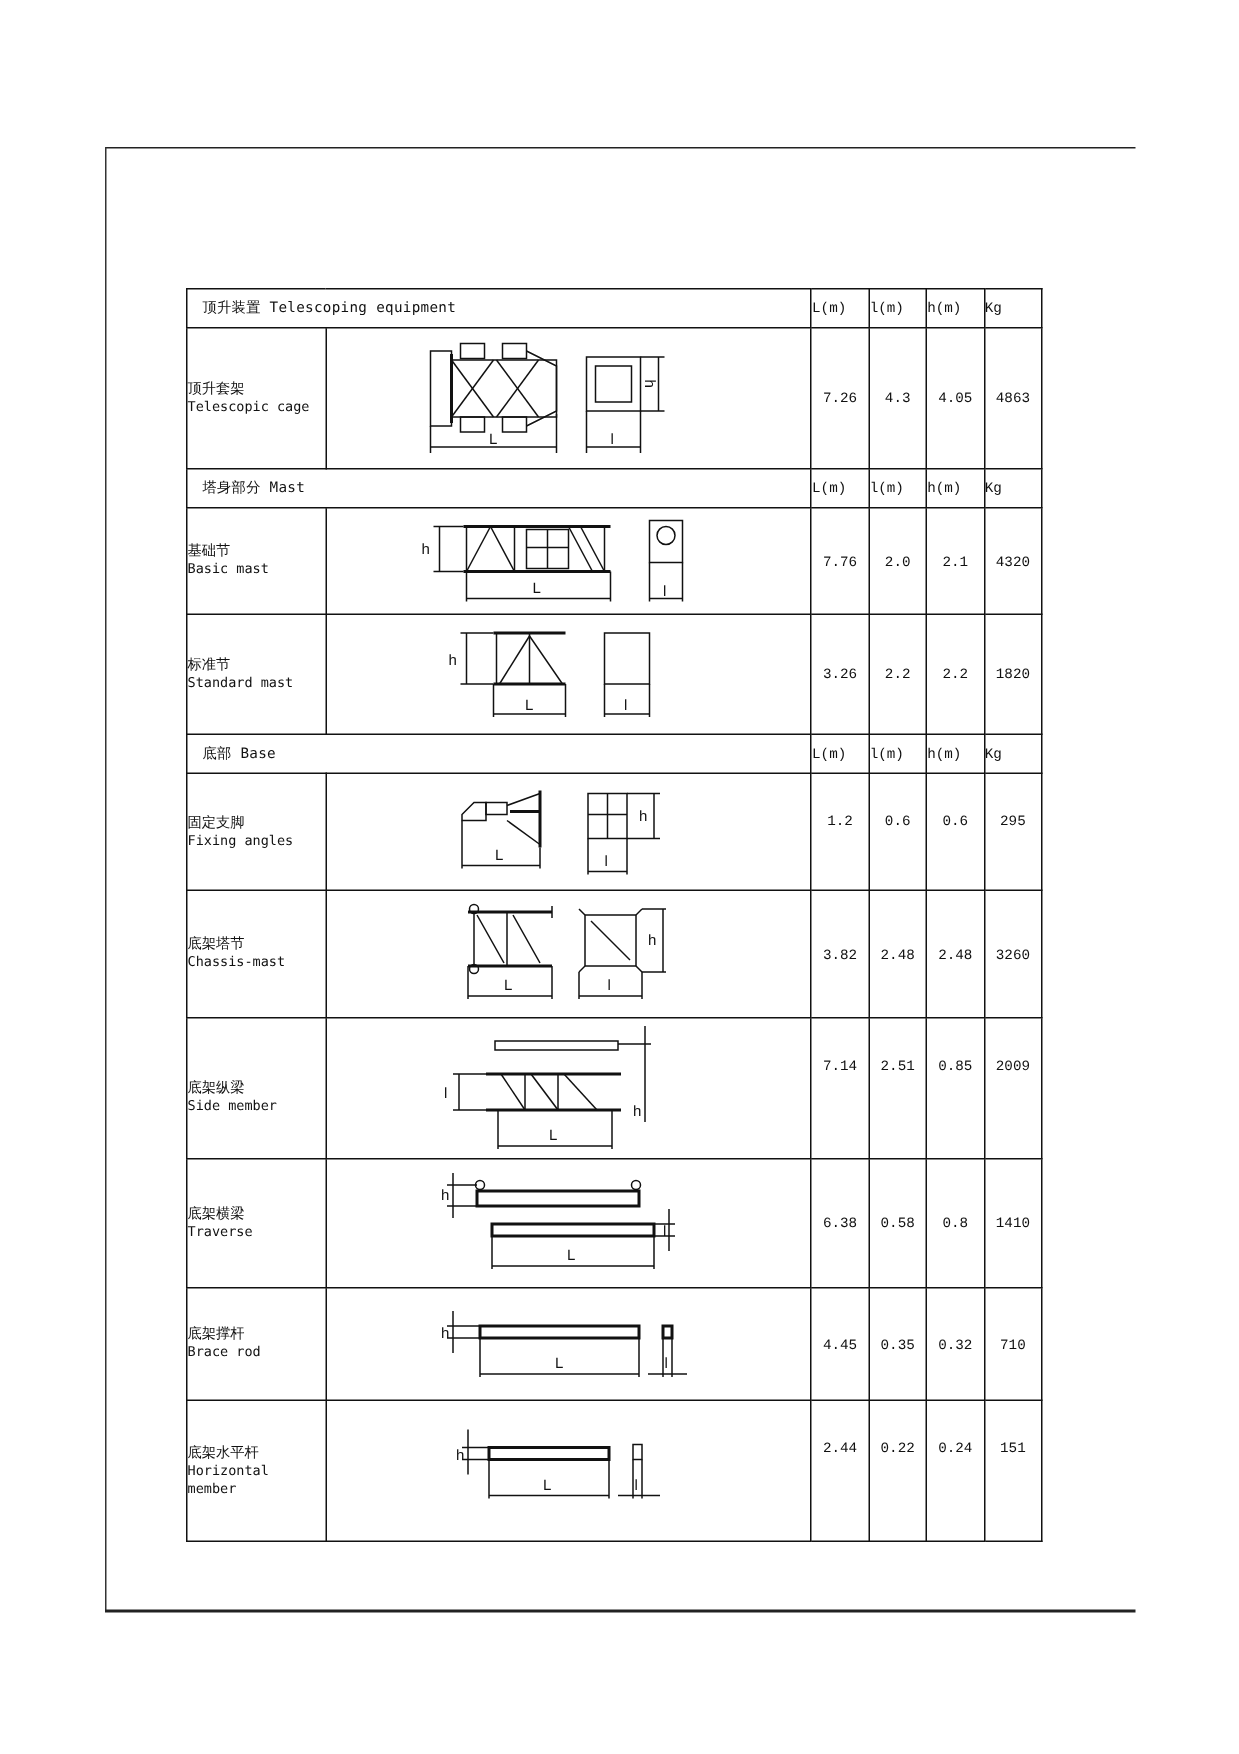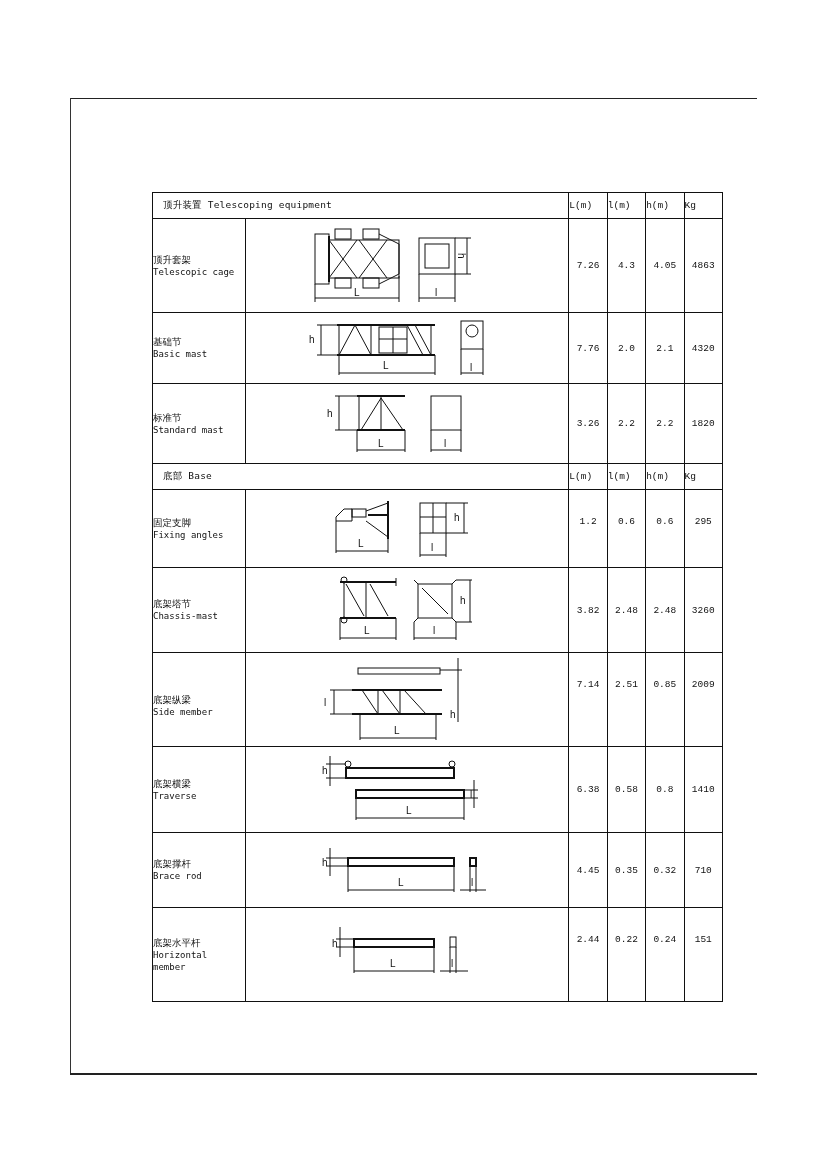--- a/index.html
+++ b/index.html
@@ -1,20 +1,20 @@
 <!DOCTYPE html>
 <html><head>
 <meta charset="utf-8">
 <style>
   html, body { margin:0; padding:0; background:#fff; }
   body { width:826px; height:1169px; position:relative; overflow:hidden; font-family:"DejaVu Sans Mono", monospace; color:#111; }
   .page-border-left { position:absolute; left:70px; top:98px; width:1px; height:976px; background:#333; }
   .page-border-top { position:absolute; left:70px; top:98px; width:687px; height:1px; background:#222; }
   .page-border-bottom { position:absolute; left:70px; top:1073px; width:687px; height:2px; background:#222; }
-  table.spec { position:absolute; left:152px; top:192px; border-collapse:collapse; table-layout:fixed; width:571px; }
+  table.spec { position:absolute; left:124px; top:192px; border-collapse:collapse; table-layout:fixed; width:571px; }
   table.spec td { border:1px solid #111; padding:0; vertical-align:middle; }
   .c-name { width:92px; } .c-img { width:320px; } .c-num { width:38px; }
   .sec-title { font-size:9.5px; padding-left:10px !important; height:25px; letter-spacing:0.2px; }
   .hdr { font-family:Liberation Mono, monospace; font-size:9.5px; text-align:left; height:25px; }
   .name { text-align:left; font-size:9px; line-height:12px; }
   .name .cn { display:block; font-size:9.5px; }
   .name .en { display:block; }
   .val { font-family:Liberation Mono, monospace; font-size:9.5px; text-align:center; }
   .val.top { vertical-align:top !important; padding-top:26px !important; }
   .img-cell { text-align:center; }
@@ -82,20 +82,27 @@
         <line class="ln" x1="112" y1="72" x2="148" y2="72"></line>
             <text class="lb" x="128" y="70">l</text>
       </svg>
     </td>
     <td class="val">7.26</td>
     <td class="val">4.3</td>
     <td class="val">4.05</td>
     <td class="val">4863</td>
   </tr>
 
+  <tr>
+    <td colspan="2" class="sec-title">塔身部分  Mast</td>
+    <td class="hdr">L(m)</td>
+    <td class="hdr">l(m)</td>
+    <td class="hdr">h(m)</td>
+    <td class="hdr">Kg</td>
+  </tr>
   <tr style="height:59px">
     <td class="name">
       <span class="cn">基础节</span>
       <span class="en">Basic mast</span>
     </td>
     <td class="img-cell">
       <svg width="200" height="70" viewBox="0 0 200 70">
         <line class="th" x1="30" y1="12" x2="128" y2="12"></line>
             <line class="th" x1="30" y1="42" x2="128" y2="42"></line>
         <line class="ln" x1="32" y1="12" x2="32" y2="42"></line>

